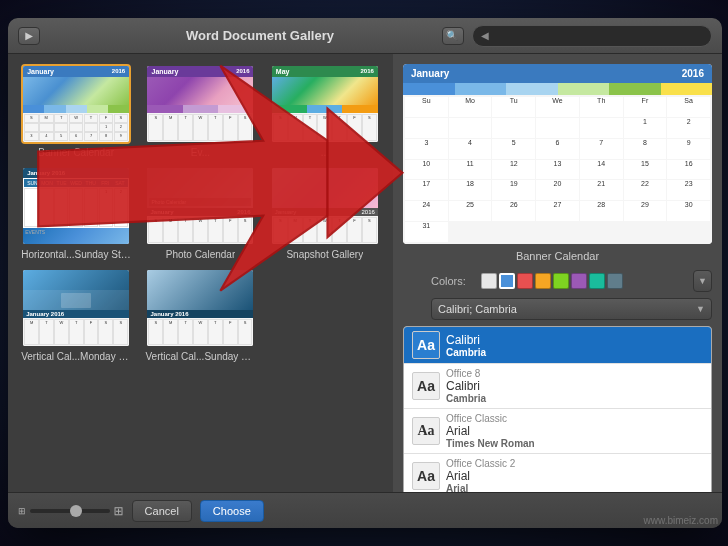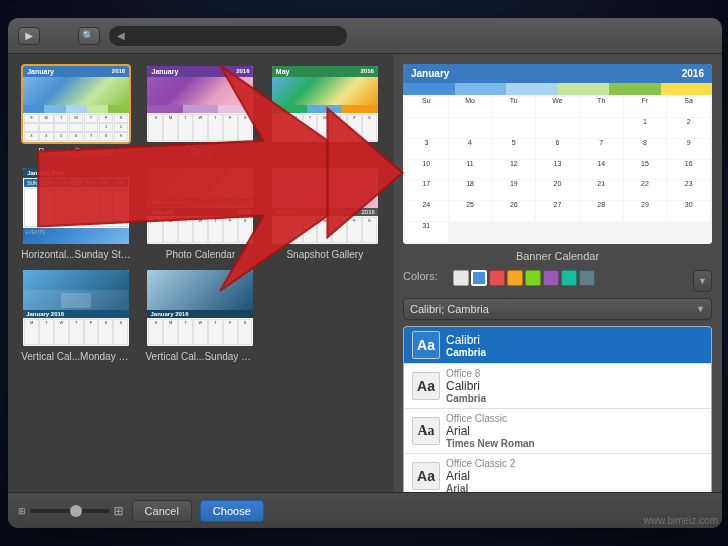--- a/index.html
+++ b/index.html
@@ -239,22 +239,23 @@
       flex-shrink: 0;
     }
 
     
     .controls-section {
       margin-top: 8px;
       flex-shrink: 0;
     }
     .control-row {
       display: flex;
-      align-items: flex-start;
+      align-items: center;
       margin-bottom: 6px;
+      margin-left: 28px;
     }
     .control-label {
       color: #bbb;
       font-size: 11px;
       width: 50px;
       flex-shrink: 0;
     }
     .color-swatches {
       display: flex;
       gap: 2px;
@@ -425,20 +426,21 @@
   </style>
 </head>
 <body>
 
 <div class="dialog">
 
   <div class="title-bar">
     <div style="display:flex;align-items:center;gap:4px;min-width:60px;">
       <div class="toolbar-btn">▶</div>
     </div>
+    <div class="title-bar-title">Word Document Gallery</div>
     <div style="display:flex;align-items:center;gap:4px;">
       <div class="magnify-btn">🔍</div>
       <div class="search-bar">
         <span class="search-icon-span">◀</span>
       </div>
     </div>
   </div>
 
   <div class="main-content">
 

